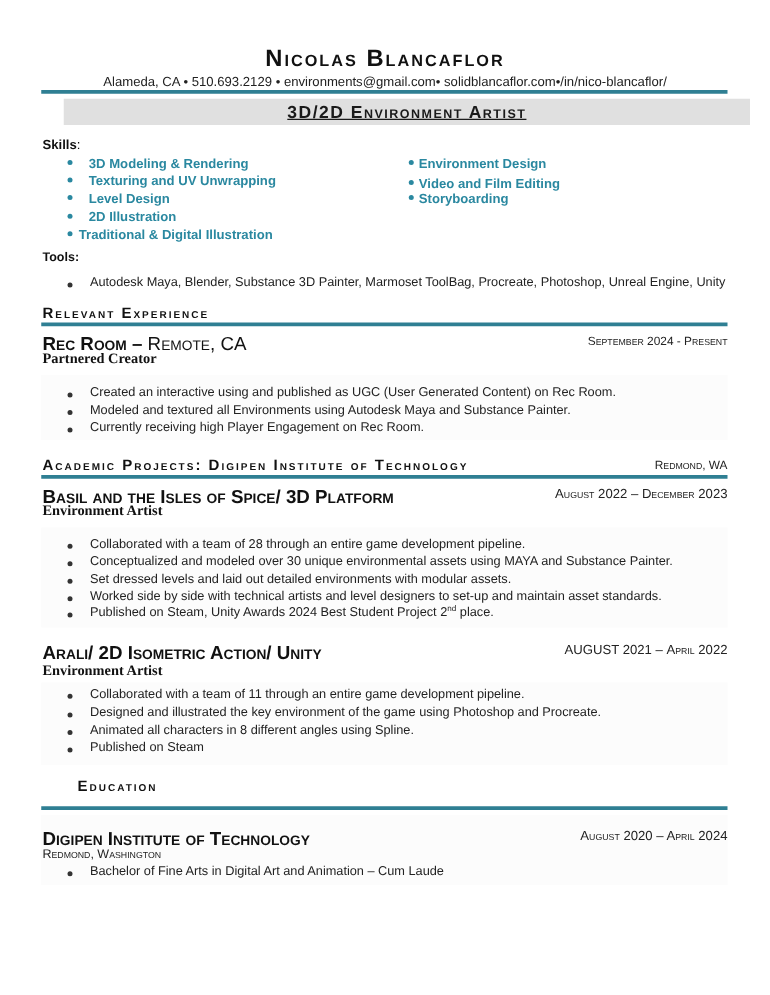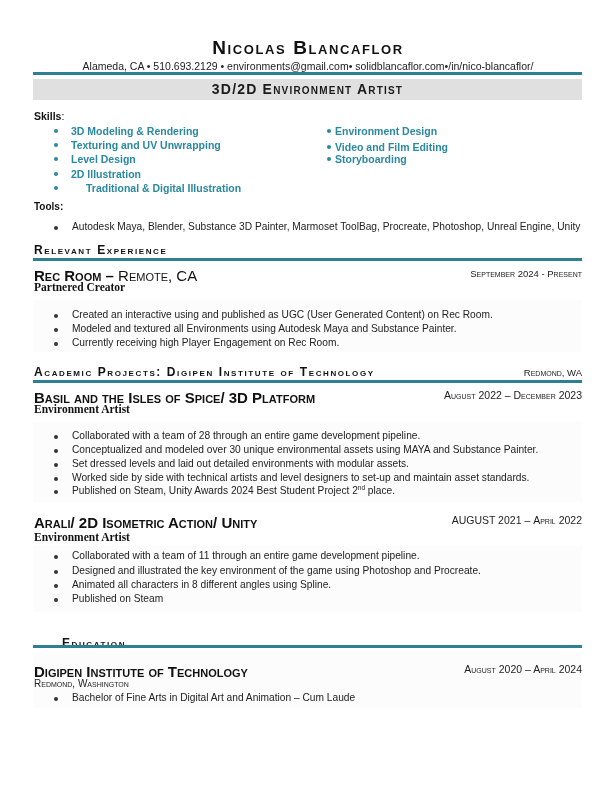--- a/index.html
+++ b/index.html
@@ -5,21 +5,21 @@
   * { box-sizing: border-box; margin: 0; padding: 0; }
   html, body { width: 616px; height: 796px; background: #ffffff; overflow: hidden; }
   body { font-family: "Liberation Sans", sans-serif; color: #1a1a1a; position: relative; }
   .page { position: absolute; left: 0; top: 0; width: 616px; height: 796px; }
   .abs { position: absolute; white-space: nowrap; }
   .sc { font-variant: small-caps; }
 
   .name { left: 0; width: 616px; top: 37px; text-align: center; font-size: 19px; font-weight: bold; letter-spacing: 1.6px; font-variant: small-caps; color: #111; }
   .contact { left: 0; width: 616px; top: 60px; text-align: center; font-size: 10.5px; color: #222; }
   .rule { position: absolute; left: 33px; width: 549px; height: 3px; background: #2f7f93; }
-  .title-band { position: absolute; left: 33px; width: 549px; top: 79px; height: 21px; background: #e0e0e0; text-align: center; font-size: 14px; font-weight: bold; letter-spacing: 1.2px; font-variant: small-caps; line-height: 21px; color: #1a1a1a; }
+  .title-band { position: absolute; left: 51px; width: 549px; top: 79px; height: 21px; background: #e0e0e0; text-align: center; font-size: 14px; font-weight: bold; letter-spacing: 1.2px; font-variant: small-caps; line-height: 21px; color: #1a1a1a; text-decoration: underline; }
 
   .label { font-size: 10.5px; font-weight: bold; color: #111; }
   .label .colon { font-weight: normal; }
   .skill { font-size: 10.5px; font-weight: bold; color: #2a88a0; }
   .dot { display: inline-block; width: 4px; height: 4px; border-radius: 50%; background: #2a88a0; vertical-align: middle; position: relative; top: -1px; }
   .bdot { display: inline-block; width: 4px; height: 4px; border-radius: 50%; background: #333; vertical-align: middle; }
 
   .section-head { font-size: 12px; font-weight: bold; letter-spacing: 1.6px; font-variant: small-caps; color: #111; }
   .entry-title { font-size: 15px; font-weight: bold; font-variant: small-caps; color: #111; }
   .entry-title .light { font-weight: normal; }
@@ -40,21 +40,21 @@
   <div class="abs contact">Alameda, CA • 510.693.2129 • environments@gmail.com• solidblancaflor.com•/in/nico-blancaflor/</div>
   <div class="rule" style="top:72px;"></div>
   <div class="title-band">3D/2D Environment Artist</div>
 
   <div class="abs label" style="left:34px; top:110px;"><span>Skills</span><span class="colon">:</span></div>
 
   <div class="abs skill" style="left:54px; top:125px;"><span class="dot"></span><span style="margin-left:13px;">3D Modeling &amp; Rendering</span></div>
   <div class="abs skill" style="left:54px; top:139px;"><span class="dot"></span><span style="margin-left:13px;">Texturing and UV Unwrapping</span></div>
   <div class="abs skill" style="left:54px; top:153px;"><span class="dot"></span><span style="margin-left:13px;">Level Design</span></div>
   <div class="abs skill" style="left:54px; top:168px;"><span class="dot"></span><span style="margin-left:13px;">2D Illustration</span></div>
-  <div class="abs skill" style="left:54px; top:182px;"><span class="dot"></span><span style="margin-left:28px;">Traditional &amp; Digital Illustration</span></div>
+  <div class="abs skill" style="left:54px; top:182px;"><span class="dot"></span><span style="margin-left:5px;">Traditional &amp; Digital Illustration</span></div>
 
   <div class="abs skill" style="left:327px; top:125px;"><span class="dot"></span><span style="margin-left:4px;">Environment Design</span></div>
   <div class="abs skill" style="left:327px; top:141px;"><span class="dot"></span><span style="margin-left:4px;">Video and Film Editing</span></div>
   <div class="abs skill" style="left:327px; top:153px;"><span class="dot"></span><span style="margin-left:4px;">Storyboarding</span></div>
 
   <div class="abs label" style="left:34px; top:201px; font-size:10px;">Tools:</div>
   <div class="bullet-row" style="top:221px;">
       <span class="bdot"></span>
       <span class="txt">Autodesk Maya, Blender, Substance 3D Painter, Marmoset ToolBag, Procreate, Photoshop, Unreal Engine, Unity</span>
     </div>
@@ -125,21 +125,21 @@
     </div>
   <div class="bullet-row" style="top:579px;">
       <span class="bdot"></span>
       <span class="txt">Animated all characters in 8 different angles using Spline.</span>
     </div>
   <div class="bullet-row" style="top:593px;">
       <span class="bdot"></span>
       <span class="txt">Published on Steam</span>
     </div>
 
-  <div class="abs section-head" style="left:34px; top:636px;padding-left:28px;">Education</div>
+  <div class="abs section-head" style="left:34px; top:622px;padding-left:28px;">Education</div>
   <div class="rule" style="top:645px; height:2.5px;"></div>
 
   <div class="panel" style="top:652px; height:56px;"></div>
   <div class="abs entry-title" style="left:34px; top:663px;">Digipen Institute of Technology</div>
   <div class="abs entry-date" style="top:663px;">August 2020 – April 2024</div>
   <div class="abs sc" style="left:34px; top:678px; font-size:10px; color:#222;">Redmond, Washington</div>
   <div class="bullet-row" style="top:692px;">
       <span class="bdot"></span>
       <span class="txt">Bachelor of Fine Arts in Digital Art and Animation – Cum Laude</span>
     </div>

